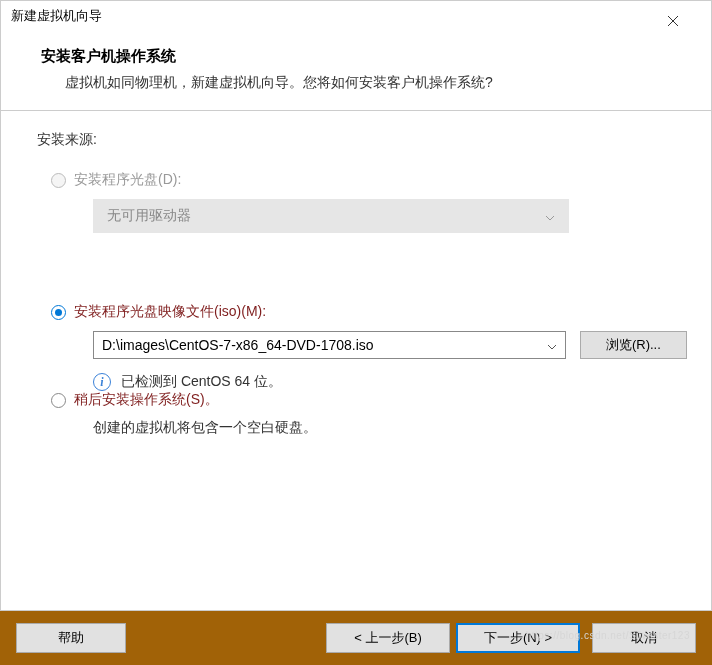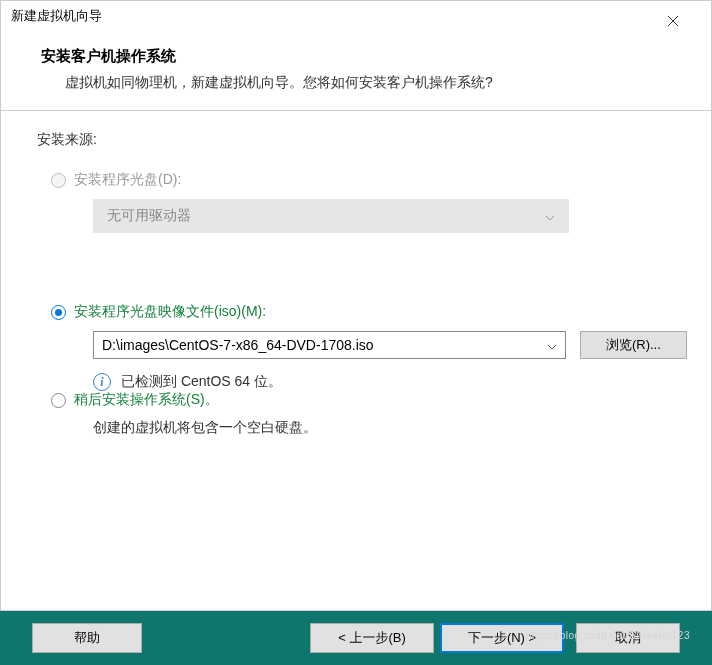--- a/index.html
+++ b/index.html
@@ -98,21 +98,21 @@
     }
     .radio.checked::after {
       content: "";
       width: 7px;
       height: 7px;
       background: #0078d7;
       border-radius: 50%;
     }
     .radio-label {
       font-size: 14px;
-      color: #15803d;
+      color: #7f1d1d;
     }
     .radio-label.disabled {
       color: #999;
     }
     .combo-disabled {
       margin-left: 42px;
       margin-top: 8px;
       width: 476px;
       height: 34px;
       background: #e6e6e6;
@@ -190,25 +190,25 @@
       margin-top: 10px;
       font-size: 14px;
       color: #333;
     }
     .footer {
       position: absolute;
       bottom: 0;
       left: 0;
       right: 0;
       border-top: 1px solid #ccc;
-      padding: 12px 32px;
-      display: flex;
-      align-items: center;
-      justify-content: space-between;
-      background: #0f766e;
+      padding: 12px 16px;
+      display: flex;
+      align-items: center;
+      justify-content: space-between;
+      background: #a16207;
       gap: 38px;
     }
     .help-btn {
       width: 110px;
       height: 30px;
       background: #e1e1e1;
       border: 1px solid #aaa;
       font-size: 13px;
       cursor: pointer;
       font-family: inherit;

